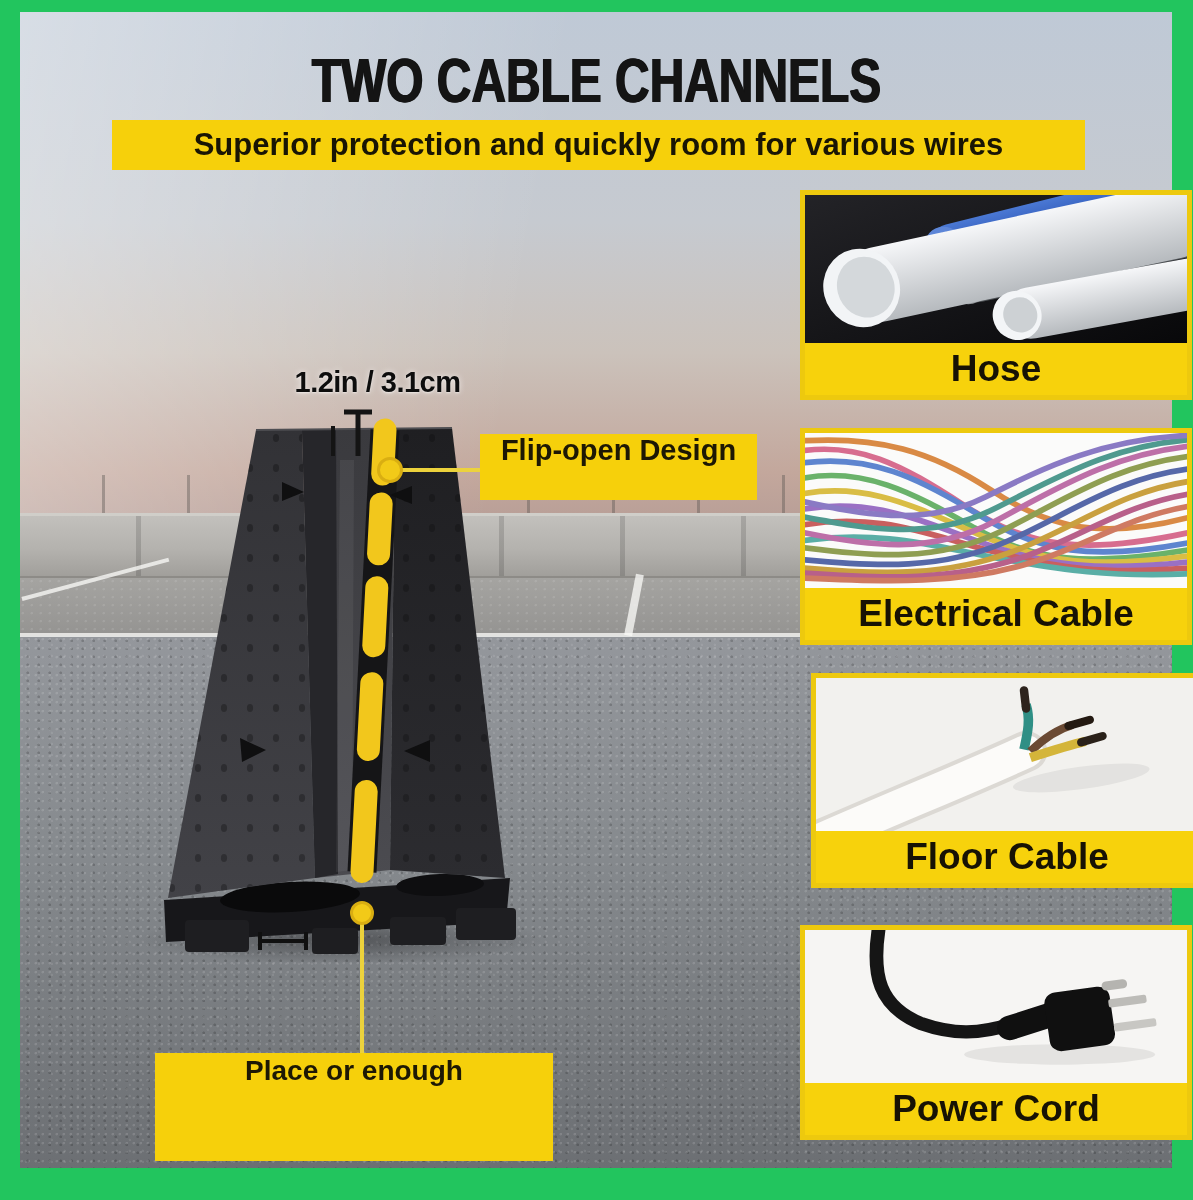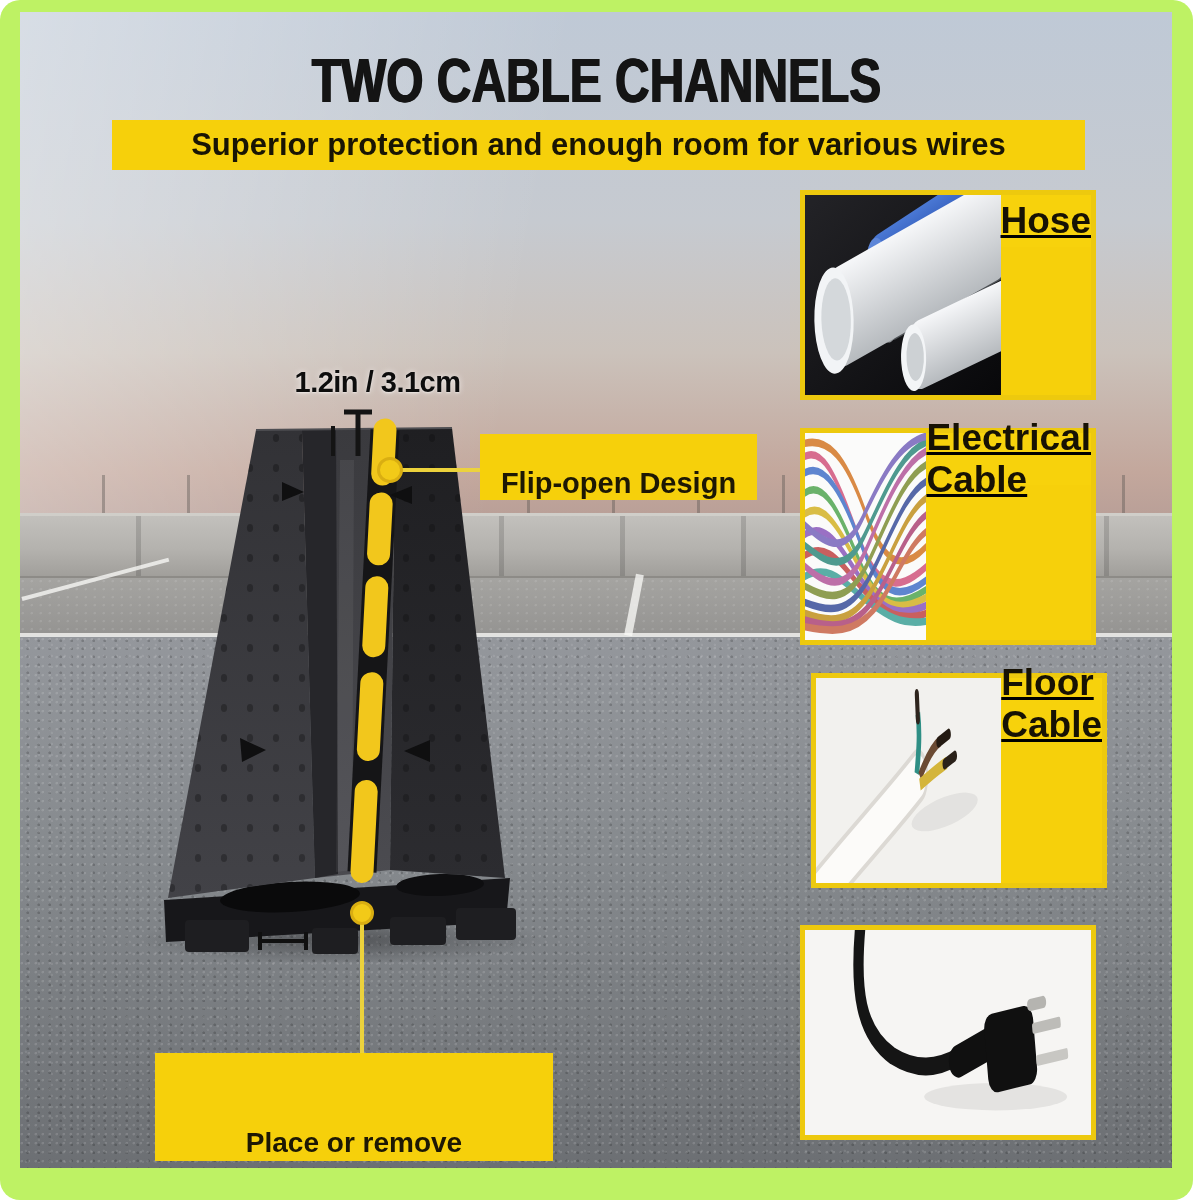--- a/index.html
+++ b/index.html
@@ -1,17 +1,17 @@
 <!DOCTYPE html>
 <html><head>
 <meta charset="utf-8">
 <style>
   html,body{margin:0;padding:0;background:#ffffff;}
-  #stage{position:relative;width:1193px;height:1200px;background:#bef264;overflow:hidden;
-         font-family:"Liberation Sans", sans-serif;border-radius:20px;}
+  #stage{position:relative;width:1193px;height:1200px;background:#22c55e;overflow:hidden;
+         font-family:"Liberation Sans", sans-serif;}
   #stage *{box-sizing:border-box;}
   .abs{position:absolute;}
 
   
   .photo{left:20px;top:12px;width:1152px;height:1156px;overflow:hidden;background:#9aa0a5;}
   .sky{left:0;top:0;width:1152px;height:501px;
        background:
          linear-gradient(100deg, rgba(255,255,255,.38) 0%, rgba(255,255,255,0) 45%),
          linear-gradient(to bottom,#bfc9d6 0%,#c6cad0 42%,#cbc2bb 68%,#c3a79c 92%,#baa098 100%);}
   .fence-posts{left:0;top:463px;width:1152px;height:38px;
@@ -41,31 +41,31 @@
   
   .title{left:0;top:44px;width:1193px;text-align:center;color:#141414;}
   .title span{display:inline-block;font-size:63px;font-weight:bold;letter-spacing:0px;
       transform:scaleX(.76);transform-origin:center;
       text-shadow:1px 0 0 #141414,-1px 0 0 #141414;white-space:nowrap;}
   .banner{left:112px;top:120px;width:973px;height:50px;background:#f6d00b;
       display:flex;align-items:center;justify-content:center;
       font-size:31px;font-weight:bold;color:#191504;white-space:nowrap;}
 
   
-  .card{left:800px;width:296px;border:5px solid #edc90e;background:#f6d00b;display:flex;flex-direction:row;text-decoration:underline;}
+  .card{left:800px;width:392px;border:5px solid #edc90e;background:#f6d00b;display:flex;flex-direction:column;}
   .card-photo{flex:1 1 auto;overflow:hidden;background:#111;}
   .card-photo svg{display:block;width:100%;height:100%;}
   .card-caption{height:52px;flex:0 0 52px;background:#f7d20c;display:flex;align-items:center;justify-content:center;
       font-size:37px;font-weight:bold;color:#171204;}
 
   
   .dim-label{font-size:29px;font-weight:bold;color:#0d0d0d;letter-spacing:-0.5px;white-space:nowrap;
       text-shadow:0 0 6px rgba(255,255,255,.65),0 1px 2px rgba(255,255,255,.5);}
   .callout-box{background:#f6d00b;color:#1d1804;font-weight:bold;display:flex;flex-direction:column;
-      align-items:center;justify-content:flex-end;text-align:center;}
+      align-items:center;justify-content:flex-start;text-align:center;}
   .co-line{background:#ecd23c;}
   .co-dot{width:26px;height:26px;border-radius:50%;background:#f2ca18;border:3px solid #d9ae12;}
 </style>
 </head>
 <body>
 
 <div id="stage">
 
   <div class="abs photo">
     <div class="abs sky"></div>
@@ -75,21 +75,21 @@
     <div class="abs asphalt"></div>
     <div class="abs pline pline-h"></div>
     <div class="abs pline pline-diag"></div>
     <div class="abs pline pline-div"></div>
   </div>
 
   <div class="abs title">
     <span>TWO CABLE CHANNELS</span>
   </div>
   <div class="abs banner">
-    <span>Superior protection and enough room for various wires</span>
+    <span>Superior protection and quickly room for various wires</span>
   </div>
 
   <svg class="abs" style="left:140px;top:400px;" width="400" height="580" viewBox="0 0 400 580">
     <defs>
       <linearGradient id="g1" x1="0" y1="0" x2="0" y2="1">
         <stop offset="0" stop-color="#323236"></stop>
           <stop offset="1" stop-color="#424247"></stop>
       </linearGradient>
       <linearGradient id="g2" x1="0" y1="0" x2="0" y2="1">
         <stop offset="0" stop-color="#1f1f22"></stop>
@@ -149,21 +149,21 @@
 
   <div class="abs co-line" style="left:402px;top:468px;width:80px;height:4px;"></div>
   <div class="abs co-dot" style="left:377px;top:457px;"></div>
   <div class="abs callout-box" style="left:480px;top:434px;width:277px;height:66px;font-size:29px;">
     <span>Flip-open Design</span>
   </div>
 
   <div class="abs co-line" style="left:360px;top:924px;width:4px;height:130px;"></div>
   <div class="abs co-dot" style="left:350px;top:901px;width:24px;height:24px;"></div>
   <div class="abs callout-box" style="left:155px;top:1053px;width:398px;height:108px;font-size:28px;line-height:1.3;">
-    <span>Place or remove</span>
+    <span>Place or enough</span>
   </div>
 
   <div class="abs card" style="top:190px;height:210px;">
     <div class="card-photo">
       <svg viewBox="0 0 360 150" preserveAspectRatio="none">
         <defs>
           <linearGradient id="hbg" x1="0" y1="0" x2="1" y2="1">
             <stop offset="0" stop-color="#232327"></stop>
               <stop offset="1" stop-color="#08080a"></stop>
           </linearGradient>
@@ -257,15 +257,16 @@
         <path d="M70,-5 C62,45 70,75 110,92 C140,103 165,102 195,92" stroke="#151515" stroke-width="13" stroke-linecap="round"></path>
         <path d="M193,96 l42,-14" stroke="#101010" stroke-width="24" stroke-linecap="round"></path>
         <g transform="rotate(-8 260 88)">
           <rect x="228" y="58" width="62" height="58" rx="11" fill="#101010"></rect>
           <rect x="284" y="54" width="24" height="9" rx="4" fill="#b5b4b0"></rect>
           <rect x="288" y="72" width="36" height="8" rx="2" fill="#bdbcb8"></rect>
           <rect x="290" y="96" width="40" height="8" rx="2" fill="#c8c7c3"></rect>
         </g>
       </svg>
     </div>
+    <div class="card-caption">Power Cord</div>
   </div>
 
 </div>
 
 </body></html>

